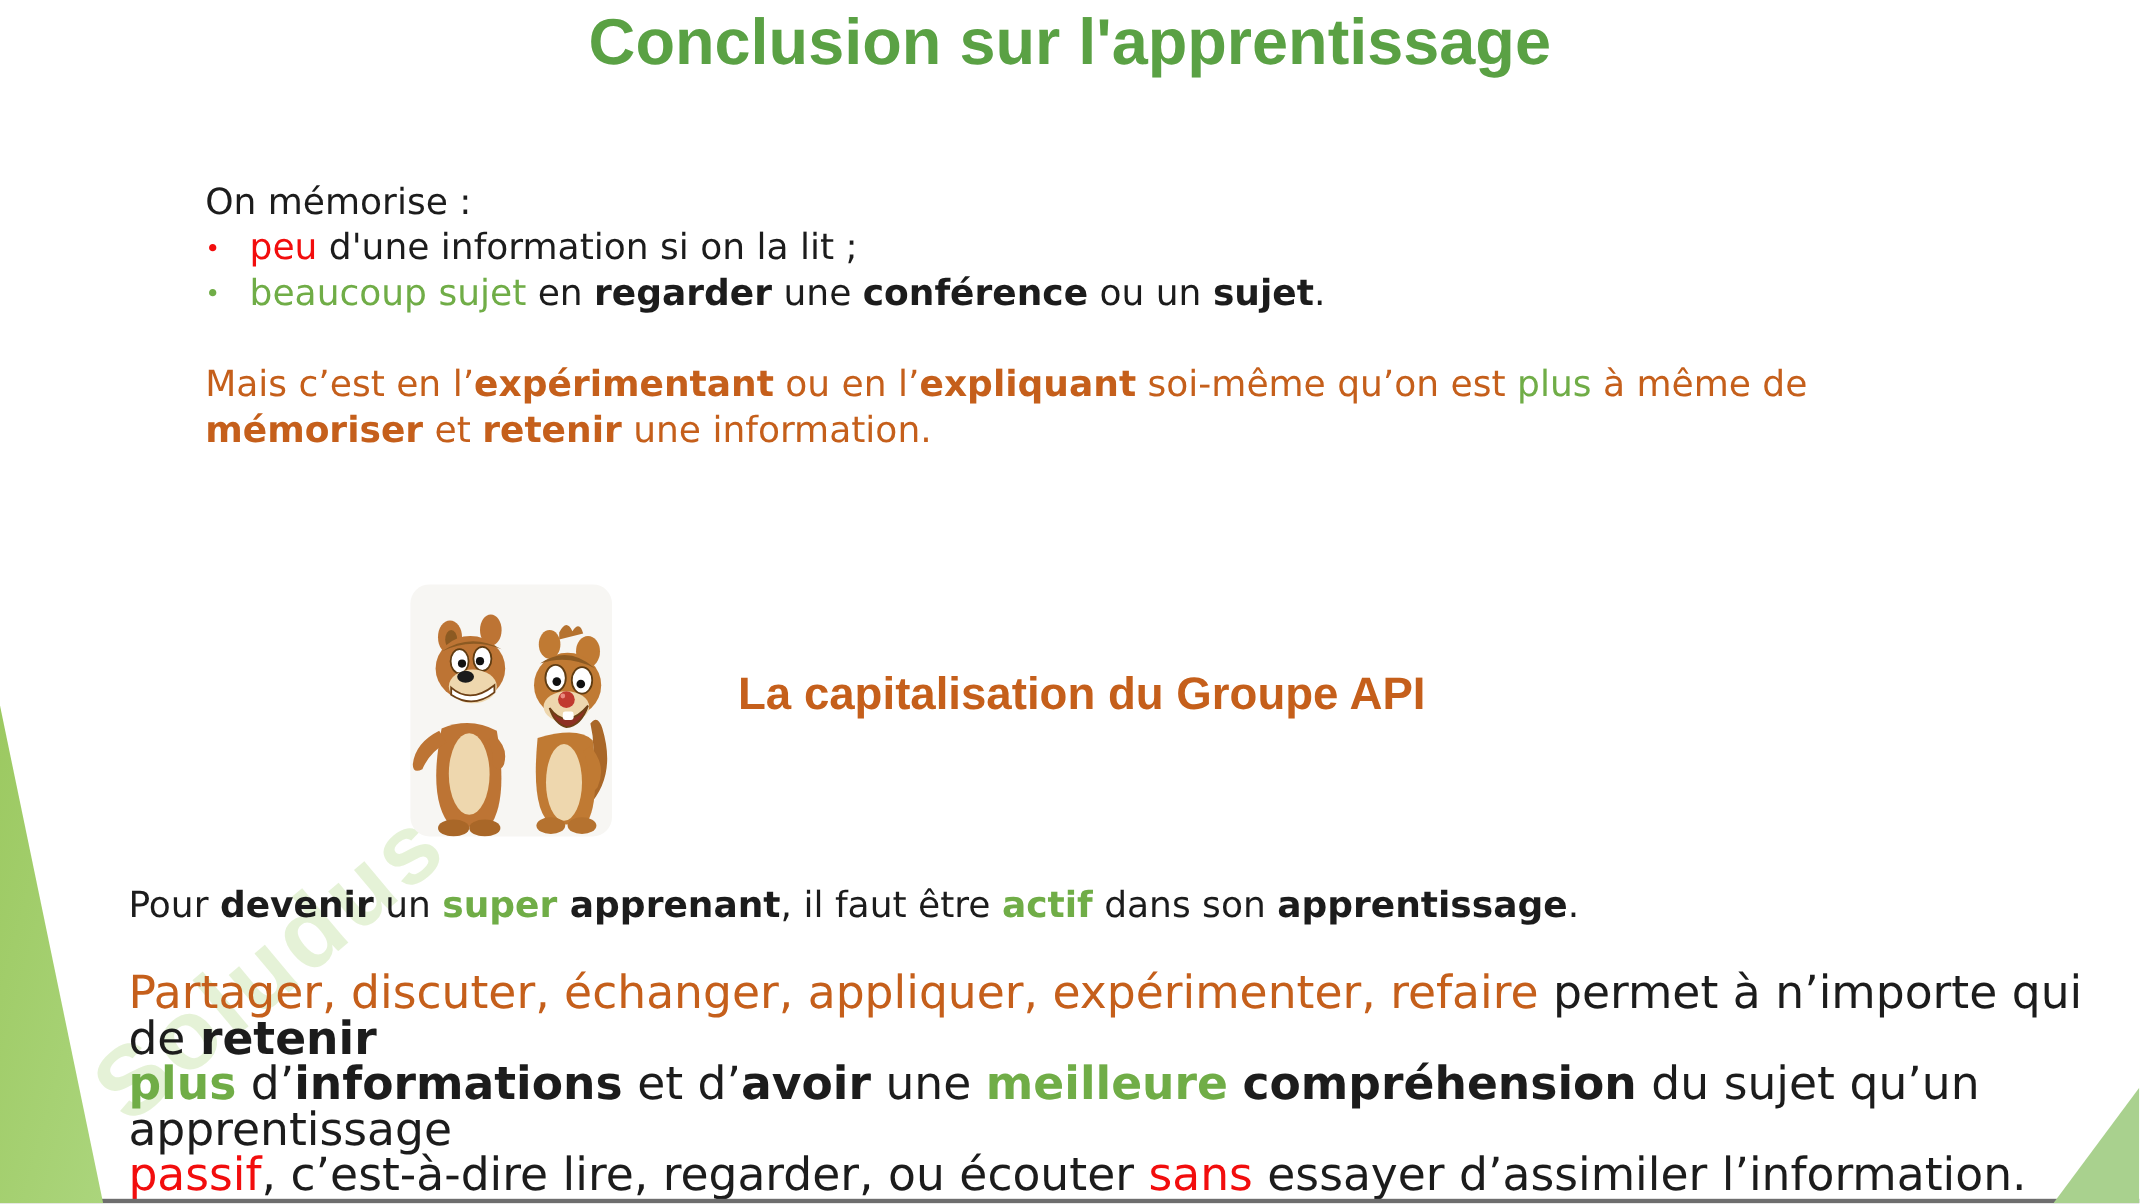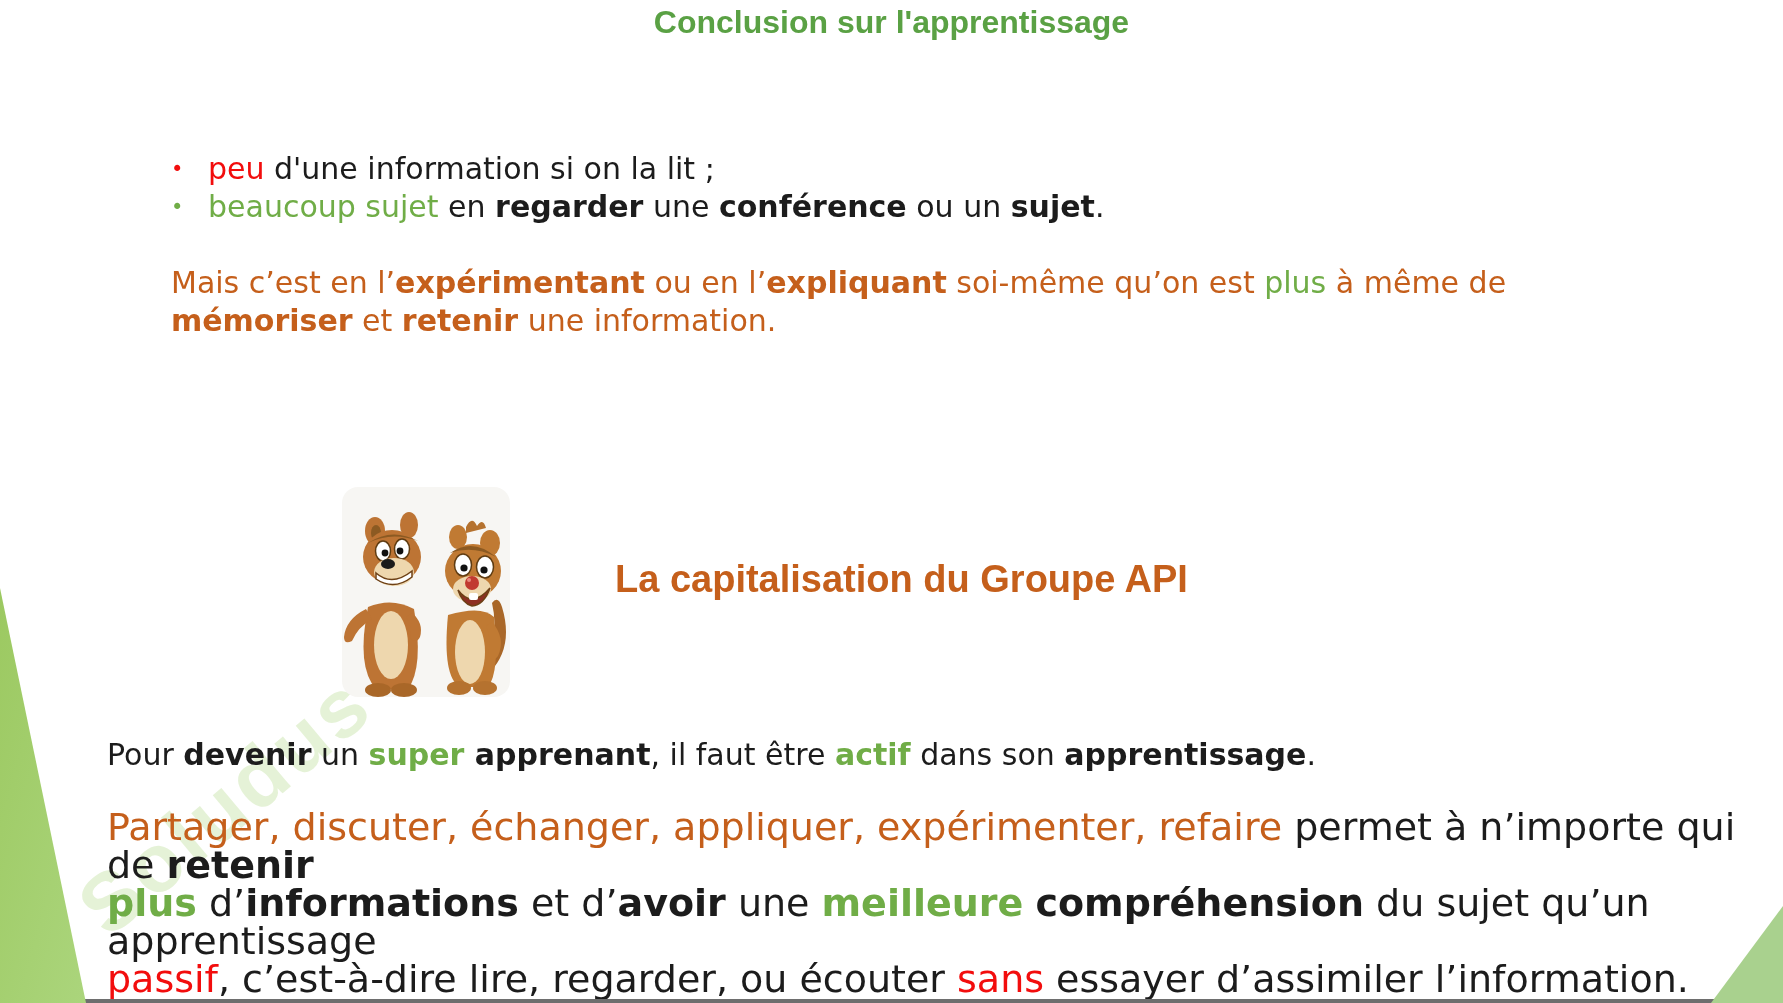--- a/index.html
+++ b/index.html
@@ -7,21 +7,21 @@
     position:relative;
     width:1783px;height:1003px;
     background:#ffffff;
     overflow:hidden;
     font-family:"DejaVu Sans","Liberation Sans",sans-serif;
   }
   .title{
     position:absolute;top:4px;left:0;width:100%;
     margin:0;text-align:center;
     font-family:"Liberation Sans",sans-serif;
-    font-size:32px;font-weight:700;
+    font-size:54px;font-weight:700;
     color:var(--title-green);
     z-index:1;
   }
   .memorise{
     position:absolute;left:171px;top:150px;
     font-size:30px;line-height:38px;color:var(--ink);
     z-index:2;
   }
   .bullet-row{display:flex;}
   .bullet-dot{flex:0 0 37px;width:37px;font-size:21px;line-height:38px;}
@@ -89,20 +89,21 @@
 </head>
 <body>
 
 <div class="slide">
 
   <div class="watermark">Soludus</div>
 
   <h1 class="title">Conclusion sur l'apprentissage</h1>
 
   <section class="memorise">
+    <div>On mémorise :</div>
     <div>
         <div class="bullet-row">
           <span class="bullet-dot dot-red">•</span>
           <span><span class="run-r">peu</span><span class="run-k"> d'une information si on la lit ;</span></span>
         </div>
         <div class="bullet-row">
           <span class="bullet-dot dot-green">•</span>
           <span><span class="run-g">beaucoup sujet</span><span class="run-k"> en </span><span class="run-kb">regarder</span><span class="run-k"> une </span><span class="run-kb">conférence</span><span class="run-k"> ou un </span><span class="run-kb">sujet</span><span class="run-k">.</span></span>
         </div>
       </div>

